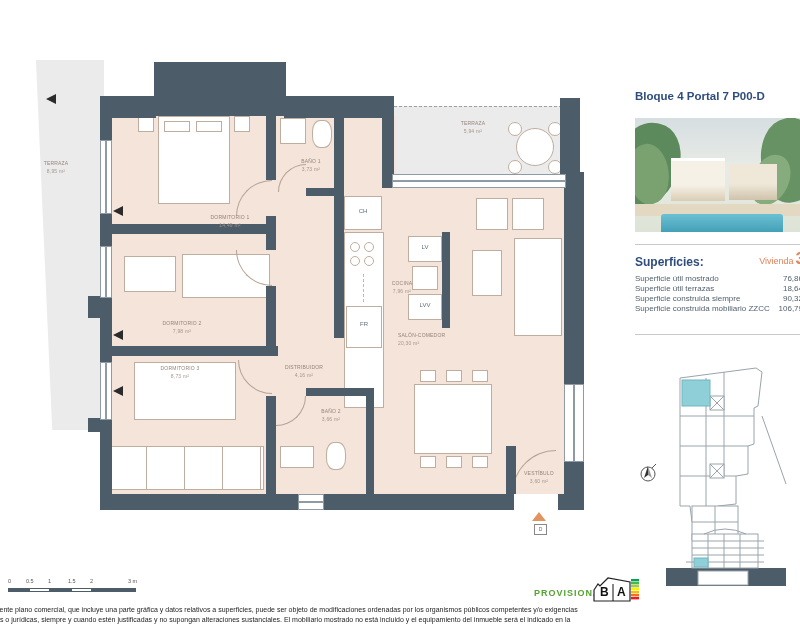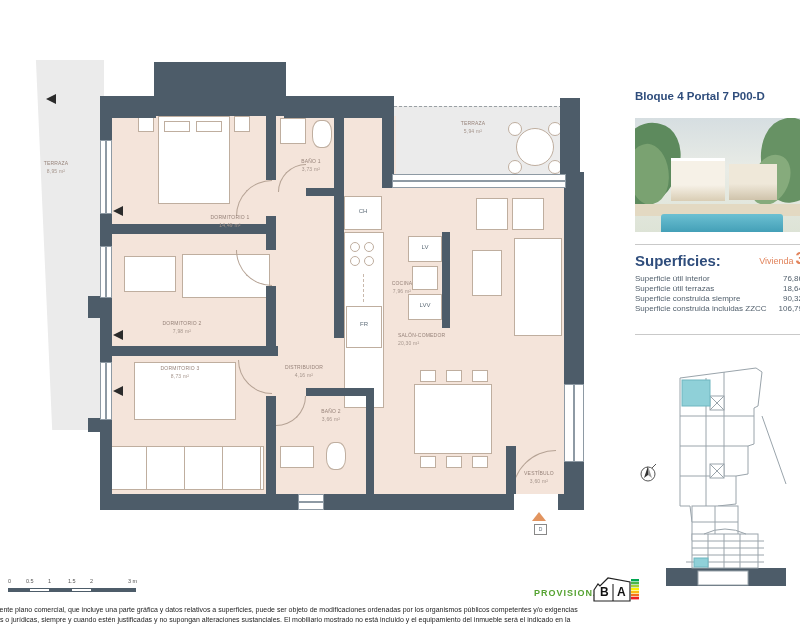--- a/index.html
+++ b/index.html
@@ -24,21 +24,21 @@
   .rlabel span{display:block;}
   .rlabel .area{color:#a5958c;}
   .fixlabel{position:absolute;font-size:6px;color:#5f6d79;z-index:7;text-align:center;}
   .tri-left{position:absolute;width:0;height:0;border-top:5px solid transparent;
             border-bottom:5px solid transparent;border-right:10px solid #2b2b2b;z-index:7;}
   .walljog{z-index:5;}
   
   .ptitle{position:absolute;left:635px;top:90px;width:170px;font-size:11.5px;font-weight:bold;color:#2f4d7c;}
   .divider{position:absolute;height:1px;background:#c9c9c9;}
   .suph{position:absolute;left:635px;top:249px;width:170px;display:flex;align-items:flex-end;justify-content:space-between;}
-  .suph .h{font-size:15px;font-weight:bold;color:#2f4d7c;}
+  .suph .h{font-size:12px;font-weight:bold;color:#2f4d7c;}
   .viv{color:#e2845c;font-size:9px;white-space:nowrap;}
   .viv .num{font-size:17px;font-weight:bold;margin-left:2px;}
   .srows{position:absolute;left:635px;top:274px;width:168px;}
   .srow{display:flex;justify-content:space-between;font-size:8px;color:#53616e;line-height:10px;white-space:nowrap;}
   
   .render{position:absolute;left:635px;top:118px;width:165px;height:114px;overflow:hidden;
           background:linear-gradient(#d6dee1 0%,#e9ece6 45%,#dde3d6 100%);}
   .blob{position:absolute;border-radius:55% 45% 60% 40%;}
   
   .scale{position:absolute;left:8px;top:578px;width:140px;height:20px;}
@@ -225,33 +225,33 @@
 
   <div class="divider" style="left:635px;top:244px;width:165px;"></div>
 
   <div class="suph">
     <span class="h">Superficies:</span>
     <span class="viv"><span>Vivienda</span><span class="num">3</span></span>
   </div>
 
   <div class="srows">
     <div class="srow">
-      <span>Superficie útil interior</span>
+      <span>Superficie útil mostrado</span>
         <span>76,86</span>
       </div>
     <div class="srow">
       <span>Superficie útil terrazas</span>
         <span>18,64</span>
       </div>
     <div class="srow">
       <span>Superficie construida siempre</span>
         <span>90,32</span>
       </div>
     <div class="srow">
-      <span>Superficie construida incluidas ZZCC</span>
+      <span>Superficie construida mobiliario ZZCC</span>
         <span>106,79</span>
       </div>
   </div>
 
   <div class="divider" style="left:635px;top:334px;width:165px;"></div>
 
   <svg class="abs" style="left:636px;top:356px;" width="164" height="205" viewBox="0 0 164 205">
     <g stroke="#9aa4ab" stroke-width="1" fill="#fff">
       <path d="M44,22 L120,12 L126,16 L122,50 L118,52 L118,88 L112,90 L112,118 L100,120 L100,148 L82,150 L82,164 L56,166 L54,150 L44,150 Z"></path>
       <line x1="44" y1="60" x2="118" y2="60"></line>

